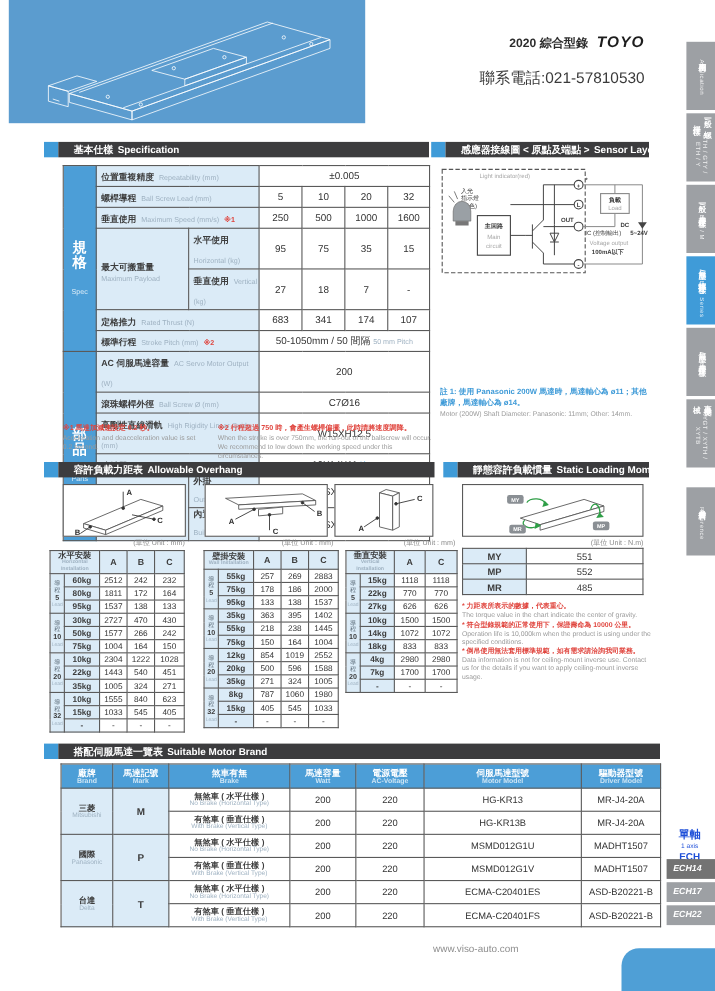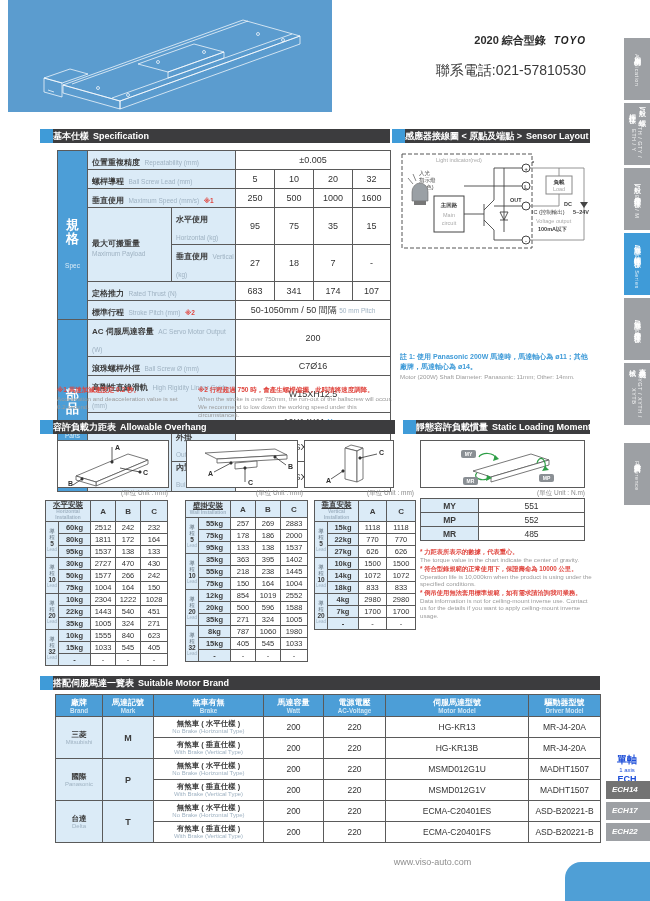--- a/index.html
+++ b/index.html
@@ -4,21 +4,21 @@
 <style>
   * { margin:0; padding:0; box-sizing:border-box; }
   html,body { background:#e8e8e8; }
   .page { position:relative; width:650px; height:901px; background:#fff; margin:0 auto;
           font-family:"Liberation Sans","DejaVu Sans",sans-serif; overflow:hidden; }
 
   
   .product-image { position:absolute; left:8px; top:0; width:324px; height:112px; background:#5b9ccf; }
   .header-right  { position:absolute; right:64px; top:30px; text-align:right; }
   .catalog-line  { font-size:11px; color:#2d2d2d; font-weight:bold; }
-  .brand-logo    { font-size:10px; font-weight:bold; font-style:italic; letter-spacing:1px; color:#1d1d1d; margin-left:8px; }
+  .brand-logo    { font-size:14px; font-weight:bold; font-style:italic; letter-spacing:1px; color:#1d1d1d; margin-left:8px; }
   .phone-line    { margin-top:14px; font-size:14px; color:#3a3a3a; }
 
   
   .side-tab { position:absolute; left:624px; width:26px; height:62px; background:#9da0a4;
               display:flex; justify-content:center; align-items:center;
               writing-mode:vertical-rl; color:#fff; text-align:center; }
   .side-tab .tzh { font-size:7px; font-weight:bold; letter-spacing:1px; }
   .side-tab .ten { font-size:5.5px; opacity:.85; letter-spacing:.5px; }
   .side-tab.active { background:#3f9bd8; }
 
@@ -28,21 +28,21 @@
   .axis-series { font-size:9px; font-weight:bold; display:block; margin-top:1px; }
   .model-tab { position:absolute; left:606px; width:44px; height:18px; background:#9da0a4; color:#fff;
                font-size:8px; font-weight:bold; font-style:italic; line-height:18px; padding-left:6px; }
   .model-tab.active { background:#737373; }
 
   .corner-blue { position:absolute; right:0; bottom:0; width:85px; height:39px; background:#4f9fd6; border-top-left-radius:16px; }
   .footer-url { position:absolute; left:350px; top:857px; width:165px; text-align:center; font-size:9px; color:#8e8e8e; }
 
   
   .sq  { position:absolute; width:13px; height:14px; background:#3f9bd8; }
-  .bar { position:absolute; height:14px; background:#3c3c3e; color:#fff; font-size:9px; line-height:14px; padding-left:0; font-weight:bold; white-space:nowrap; overflow:hidden; }
+  .bar { position:absolute; height:14px; background:#3c3c3e; color:#fff; font-size:9px; line-height:14px; padding-left:14px; font-weight:bold; white-space:nowrap; overflow:hidden; }
   .bar .ben { margin-left:4px; }
 
   
   table { border-collapse:collapse; }
   .spec-table { position:absolute; left:57px; top:150px; width:333px; table-layout:fixed; }
   .spec-table td, .spec-table th { border:1px solid #5a5a5a; }
   .spec-table tr { height:18px; }
   .spec-table tr.tall { height:21px; }
   .grp { background:#4c9ed7; color:#fff; text-align:center; vertical-align:middle; }
   .gzh { display:block; width:16px; margin:16px auto; font-size:13px; font-weight:bold; line-height:14px; }
@@ -69,21 +69,21 @@
   .sb { font-size:5.5px; fill:#3c3c3c; font-weight:bold; }
 
   
   .diag { position:absolute; top:440px; height:48px; border:1px solid #5a5a5a; background:#fff; }
   .unit { position:absolute; top:489px; text-align:right; font-size:6.5px; color:#8b8b8b; }
   .oh-table { position:absolute; top:500px; table-layout:fixed; }
   .oh-table td, .oh-table th { border:1px solid #5a5a5a; text-align:center; vertical-align:middle; }
   .oh-table tr { height:12px; }
   .oh-table tr:first-child { height:17px; }
   .oh-head { background:#dbebf7; }
-  .ohz { display:block; font-size:7.5px; font-weight:bold; color:#3c3c3c; line-height:8px;text-decoration:underline; }
+  .ohz { display:block; font-size:7.5px; font-weight:bold; color:#3c3c3c; line-height:8px; }
   .ohe { display:block; font-size:4.8px; color:#9fb2c2; line-height:6px; }
   .oh-col { background:#dbebf7; font-size:8px; color:#3c3c3c; font-weight:bold; }
   .lead-cell { background:#dbebf7; padding:0; }
   .lz { display:block; width:7px; margin:0 auto; font-size:5.5px; color:#5b6b78; line-height:6px; }
   .ln { display:block; font-size:6.5px; font-weight:bold; color:#3c3c3c; line-height:7px; }
   .le { display:block; font-size:4.5px; color:#9fb2c2; line-height:5px; }
   .w-cell { background:#dbebf7; font-size:7.5px; font-weight:bold; color:#3c3c3c; }
   .v-cell { background:#fff; font-size:7.5px; color:#333; }
 
   

